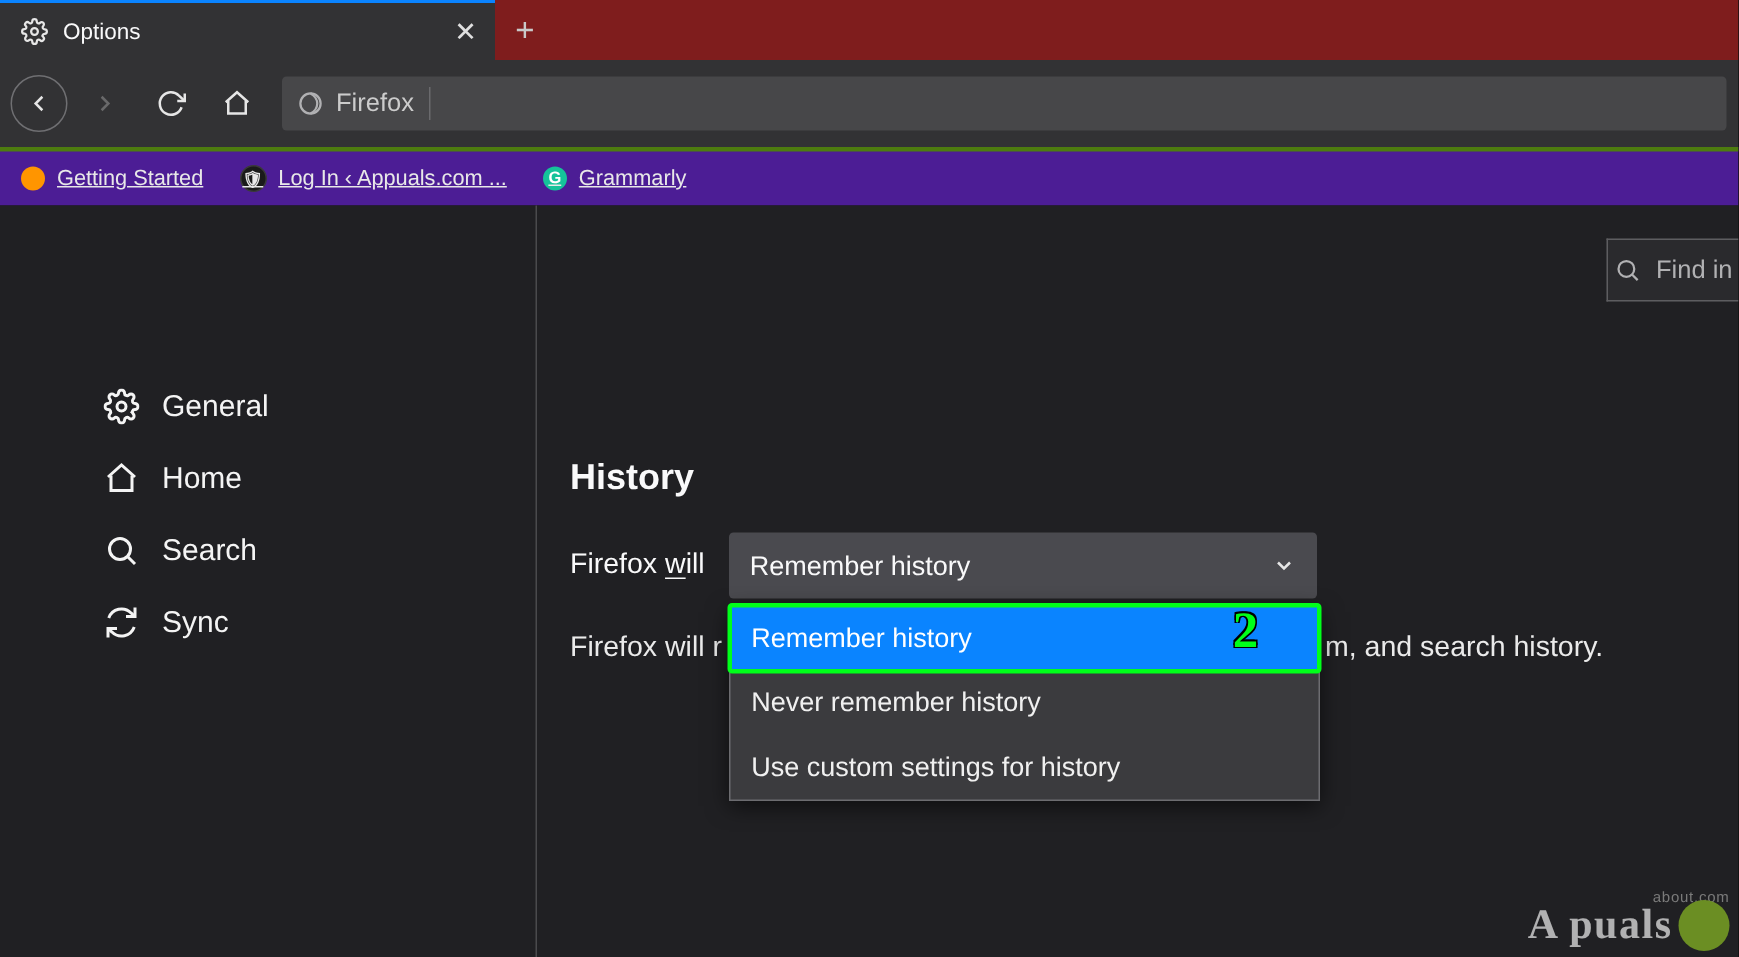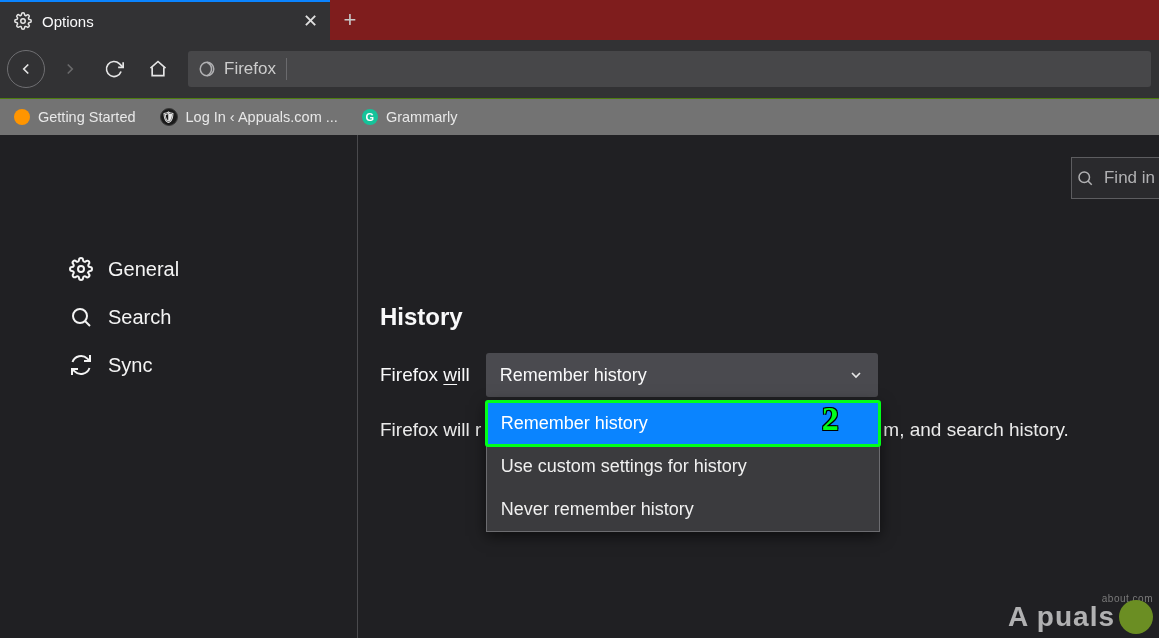--- a/index.html
+++ b/index.html
@@ -80,26 +80,27 @@
     font-size: 17px;
     margin-left: 6px;
   }
   .url-fox { display:flex; align-items:center; gap:8px; color:#cccccc; }
   .url-sep { width:1px; height:22px; background:#6a6a6d; }
   .url-text { color:#f0f0f0; }
 
   
   .bookmarks {
     height: 36px;
-    background: #737373;
+    background: #4c1d95;
     display: flex; align-items: center; gap: 24px;
     padding: 0 14px;
-    border-top: 1px solid #4d7c0f;
+    border-top: 3px solid #4d7c0f;
     font-size: 14.5px;
     color: #e8e8e8;
+    text-decoration: underline;
   }
   .bm { display:flex; align-items:center; gap:8px; }
   .bm-icon { width:16px; height:16px; border-radius:50%; display:flex;align-items:center;justify-content:center; font-size:11px; font-weight:bold; }
   .bm-icon.ff { background:#ff9500; }
   .bm-icon.app { background:#1a1a1a; border:1px solid #3a3a3a; }
   .bm-icon.gr { background:#15c39a; color:#fff; }
 
   
   .content {
     display: flex;
@@ -207,21 +208,21 @@
     margin-top:22px;
     font-size:19px;
     color:#eaeaea;
     white-space:nowrap;
   }
 
   
   .watermark {
     position:absolute;
     right:6px; bottom:4px;
-    font-family: Liberation Sans, sans-serif;
+    font-family: Liberation Serif, serif;
     font-size:28px;
     font-weight:bold;
     color: rgba(255,255,255,0.65);
     letter-spacing:1px;
     display:flex; align-items:center; gap:4px;
   }
   .watermark .mascot {
     width:34px;height:34px;border-radius:50%;
     background:#6b8e23;
     display:inline-block;
@@ -307,20 +308,29 @@
     <div class="side-item">
       <span class="side-icon">
         <svg width="24" height="24" viewBox="0 0 24 24" fill="none" stroke="#f4f4f4" stroke-width="2">
             <circle cx="12" cy="12" r="3"></circle>
             <path d="M19.4 15a1.7 1.7 0 0 0 .34 1.87l.06.06a2 2 0 1 1-2.83 2.83l-.06-.06a1.7 1.7 0 0 0-1.87-.34 1.7 1.7 0 0 0-1 1.56V21a2 2 0 0 1-4 0v-.09a1.7 1.7 0 0 0-1-1.56 1.7 1.7 0 0 0-1.87.34l-.06.06a2 2 0 1 1-2.83-2.83l.06-.06a1.7 1.7 0 0 0 .34-1.87 1.7 1.7 0 0 0-1.56-1H3a2 2 0 0 1 0-4h.09a1.7 1.7 0 0 0 1.56-1 1.7 1.7 0 0 0-.34-1.87l-.06-.06a2 2 0 1 1 2.83-2.83l.06.06c.5.5 1.25.64 1.87.34.62-.26 1-.87 1-1.56V3a2 2 0 0 1 4 0v.09c0 .69.38 1.3 1 1.56.62.3 1.37.16 1.87-.34l.06-.06a2 2 0 1 1 2.83 2.83l-.06.06a1.7 1.7 0 0 0-.34 1.87c.26.62.87 1 1.56 1H21a2 2 0 0 1 0 4h-.09c-.69 0-1.3.38-1.56 1z"></path>
           </svg>
       </span>
       <span>General</span>
     </div>
 
+    <div class="side-item">
+      <span class="side-icon">
+        <svg width="24" height="24" viewBox="0 0 24 24" fill="none" stroke="#f4f4f4" stroke-width="2">
+            <path d="M3 11l9-8 9 8"></path>
+            <path d="M5 10v10h14V10"></path>
+          </svg>
+      </span>
+      <span>Home</span>
+    </div>
 
     <div class="side-item">
       <span class="side-icon">
         <svg width="24" height="24" viewBox="0 0 24 24" fill="none" stroke="#f4f4f4" stroke-width="2">
             <circle cx="11" cy="11" r="7"></circle>
             <path d="M21 21l-5-5"></path>
           </svg>
       </span>
       <span>Search</span>
     </div>
@@ -364,24 +374,24 @@
               <path d="M6 9l6 6 6-6"></path>
             </svg>
         </div>
         <div class="select-open">
           <div class="select-opt selected">
             <span>Remember history</span>
             <span class="callout-box-2"></span>
             <span class="callout-label" style="right:40px; top:-2px;">2</span>
           </div>
           <div class="select-opt">
-            <span>Use custom settings for history</span>
+            <span>Never remember history</span>
           </div>
           <div class="select-opt">
-            <span>Never remember history</span>
+            <span>Use custom settings for history</span>
           </div>
         </div>
       </div>
     </div>
 
     <div class="history-desc">
       <span>Firefox will r</span><span style="visibility:hidden;display:inline-block;width:402px;"></span><span>m, and search history.</span>
     </div>
 
   </div>

